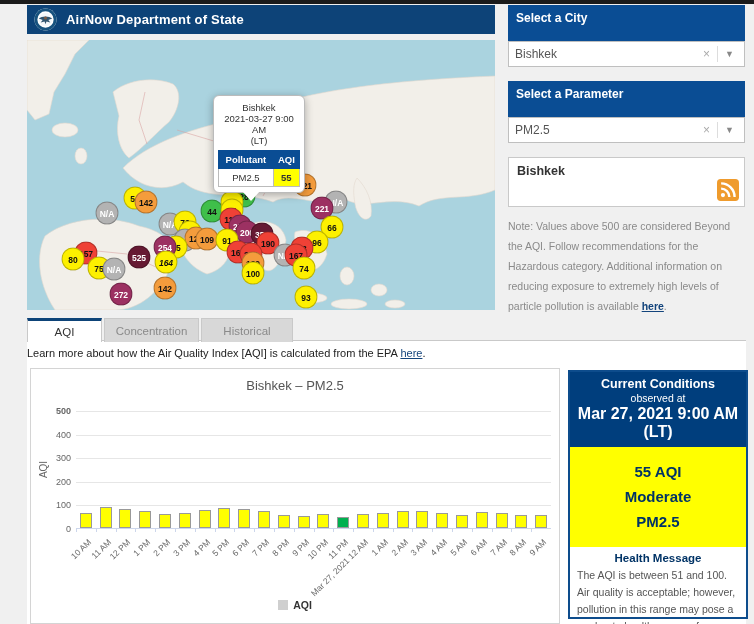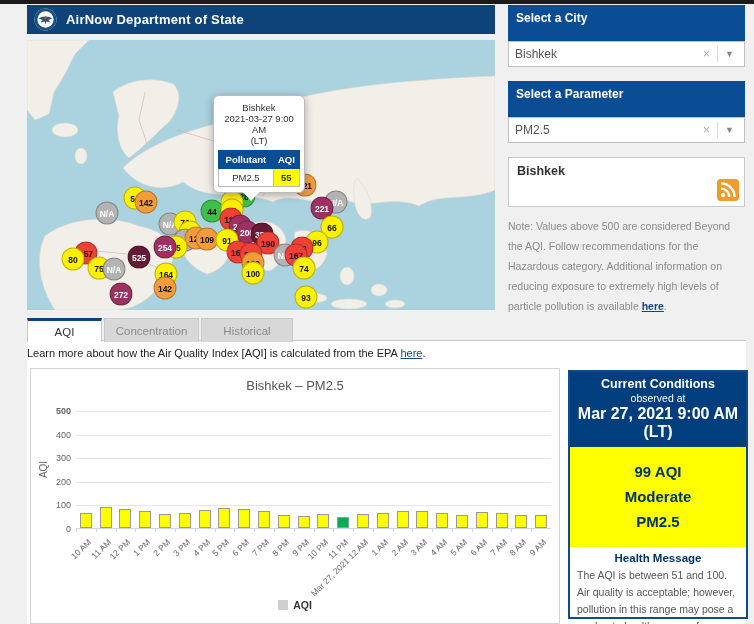--- a/index.html
+++ b/index.html
@@ -177,21 +177,21 @@
         <div class="marker lvl-red" style="left: 224px; top: 214px;">200</div>
         <div class="marker lvl-orange" style="left: 226px; top: 223px;">129</div>
         <div class="marker lvl-yellow" style="left: 226px; top: 233px;">100</div>
         <div class="marker lvl-red" style="left: 59px; top: 213px;">157</div>
         <div class="marker lvl-yellow" style="left: 46px; top: 219px;">80</div>
         <div class="marker lvl-yellow" style="left: 72px; top: 228px;">75</div>
         <div class="marker lvl-na" style="left: 87px; top: 229px;">N/A</div>
         <div class="marker lvl-purple" style="left: 94px; top: 222px; margin-top: 32px;">272</div>
         <div class="marker lvl-maroon" style="left: 112px; top: 217px;">525</div>
         <div class="marker lvl-purple" style="left: 138px; top: 207px;">254</div>
-        <div class="marker lvl-yellow" style="left: 139px; top: 234px;">164</div>
+        <div class="marker lvl-yellow" style="left: 139px; top: 222px; font-style: italic;">164</div>
         <div class="marker lvl-orange" style="left: 138px; top: 248px;">142</div>
         <div class="marker lvl-orange" style="left: 278px; top: 145px;">121</div>
         <div class="marker lvl-na" style="left: 309px; top: 162px;">N/A</div>
         <div class="marker lvl-purple" style="left: 295px; top: 168px;">221</div>
         <div class="marker lvl-yellow" style="left: 305px; top: 187px;">66</div>
         <div class="marker lvl-yellow" style="left: 290px; top: 202px;">96</div>
         <div class="marker lvl-red" style="left: 275px; top: 208px;">63</div>
         <div class="marker lvl-na" style="left: 258px; top: 215px;">N/A</div>
         <div class="marker lvl-red" style="left: 269px; top: 215px;">167</div>
         <div class="marker lvl-yellow" style="left: 277px; top: 228px;">74</div>
@@ -357,21 +357,21 @@
     </div>
   </div>
 
   <div id="cc-panel">
     <div id="cc-header">
       <div class="l1">Current Conditions</div>
       <div class="l2">observed at</div>
       <div class="l3">Mar 27, 2021 9:00 AM (LT)</div>
     </div>
     <div id="cc-aqi">
-      <div>99 AQI</div>
+      <div>55 AQI</div>
       <div>Moderate</div>
       <div>PM2.5</div>
     </div>
     <div id="cc-health">
       <div class="hm-title">Health Message</div>
       <div class="hm-text">The AQI is between 51 and 100. Air quality is acceptable; however, pollution in this range may pose a moderate health concern for a very small number of individuals. People who are unusually sensitive to ozone or particle pollution may experience respiratory symptoms.</div>
     </div>
   </div>
 </div>
 

